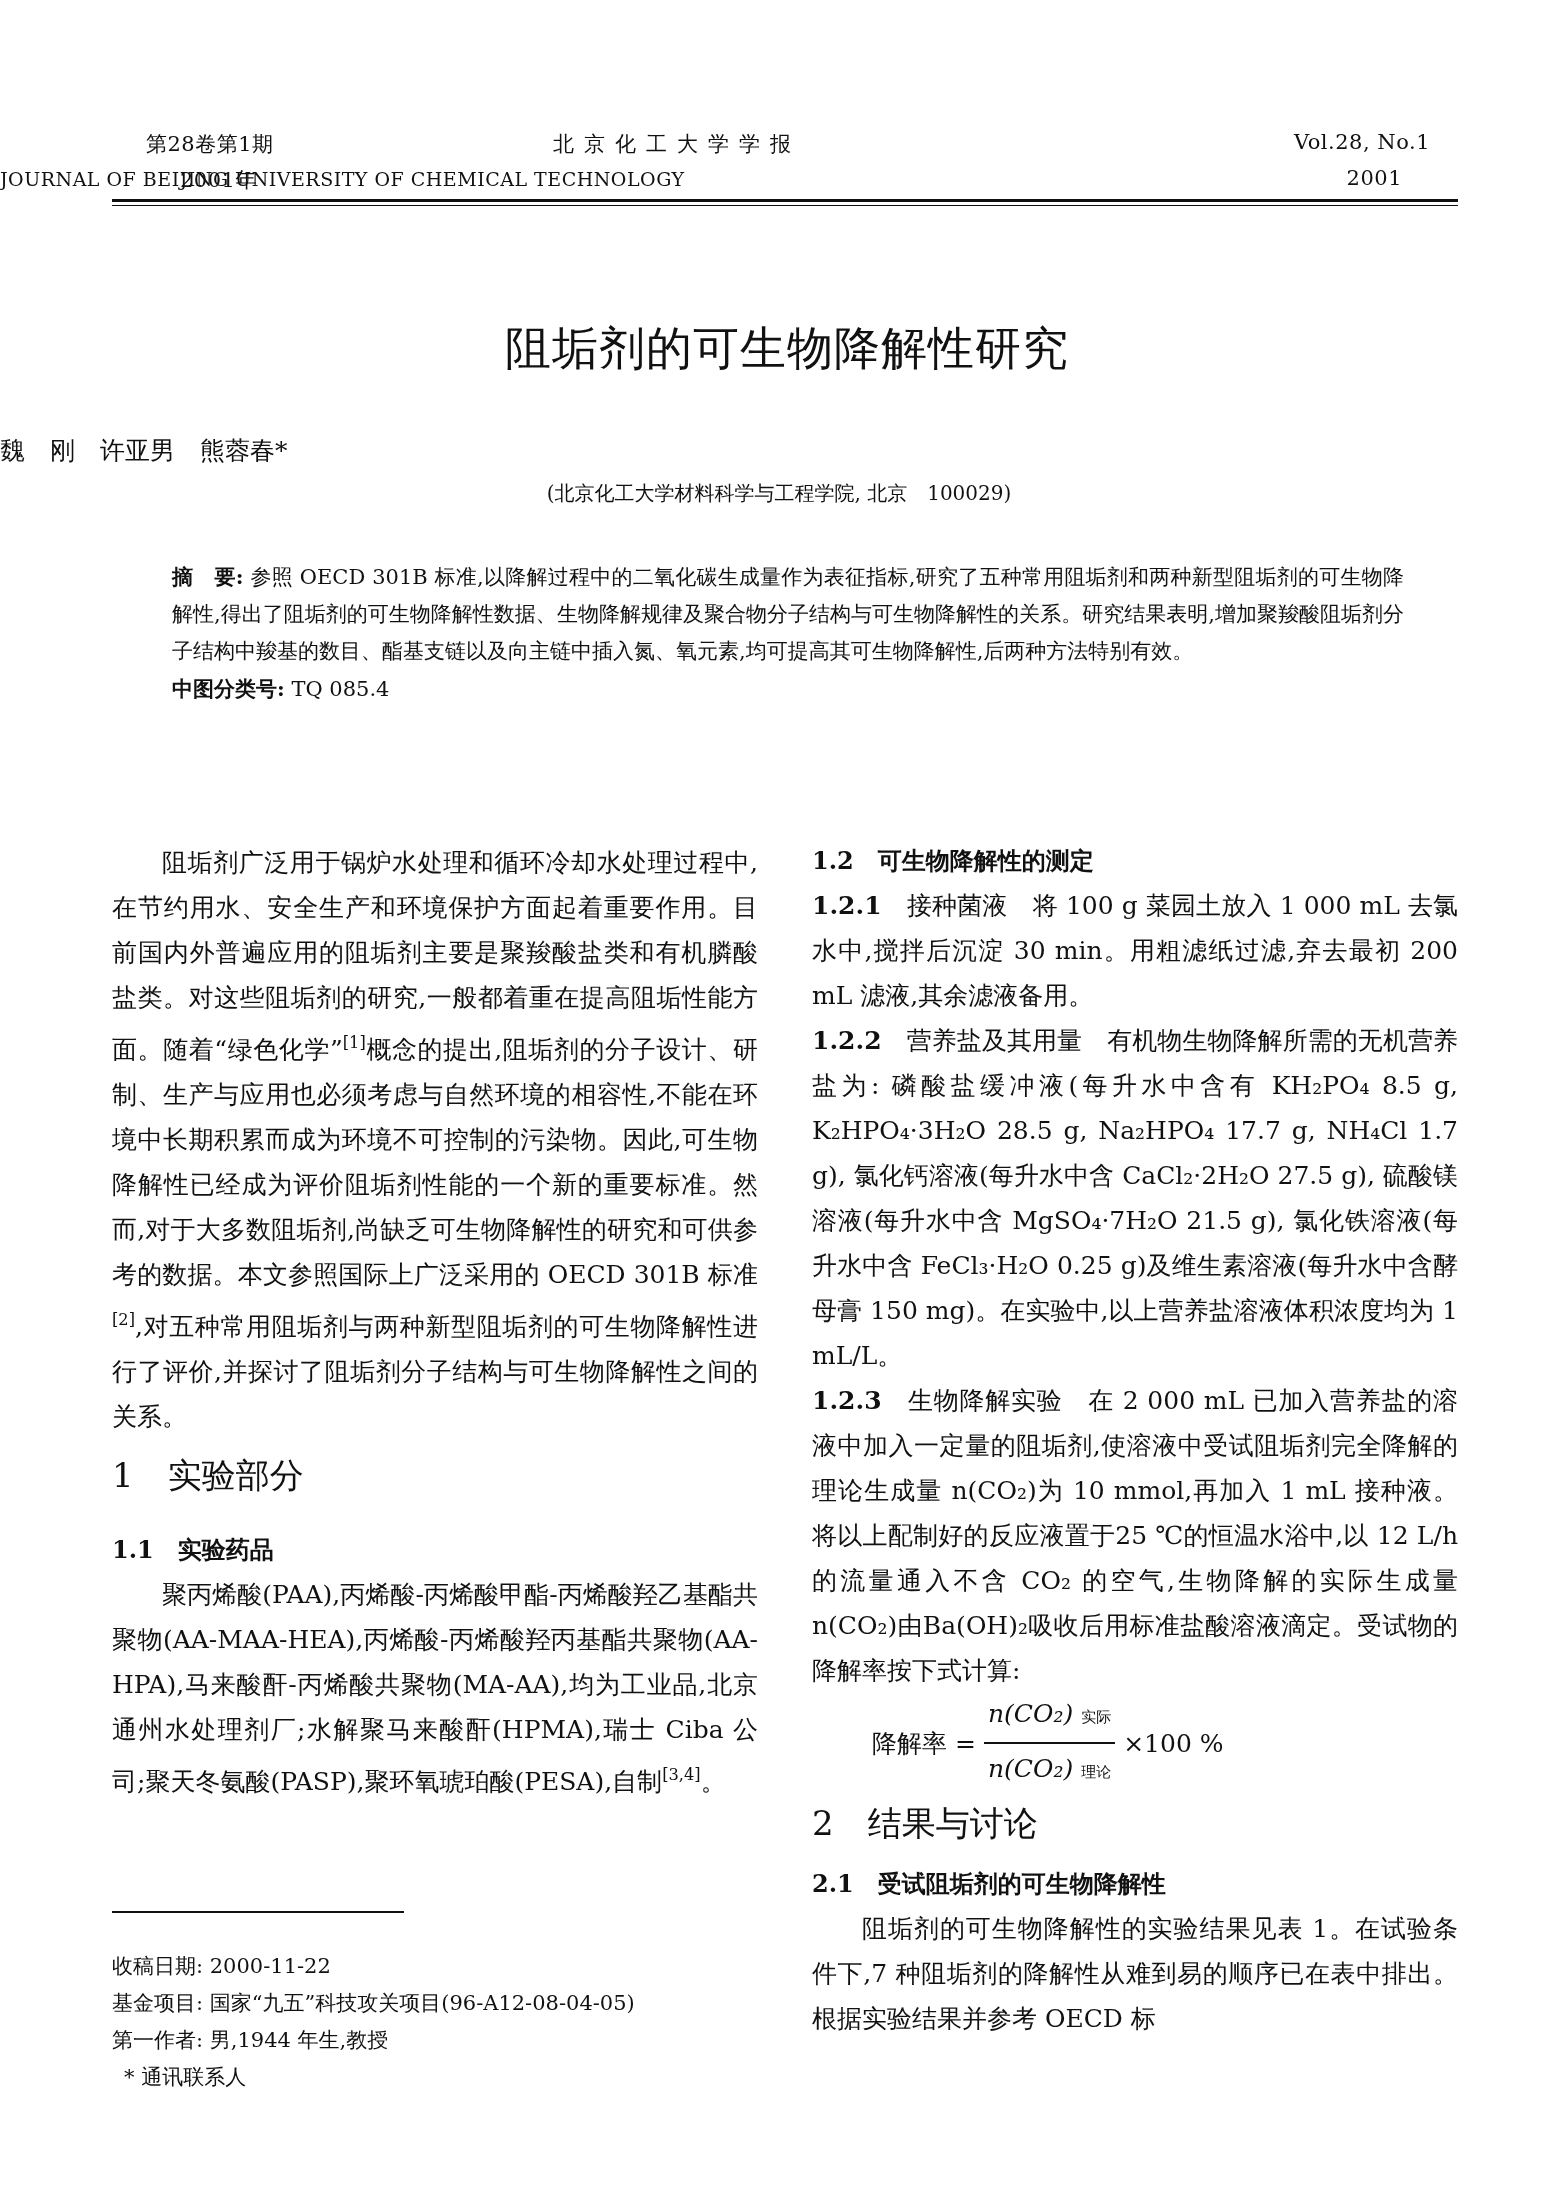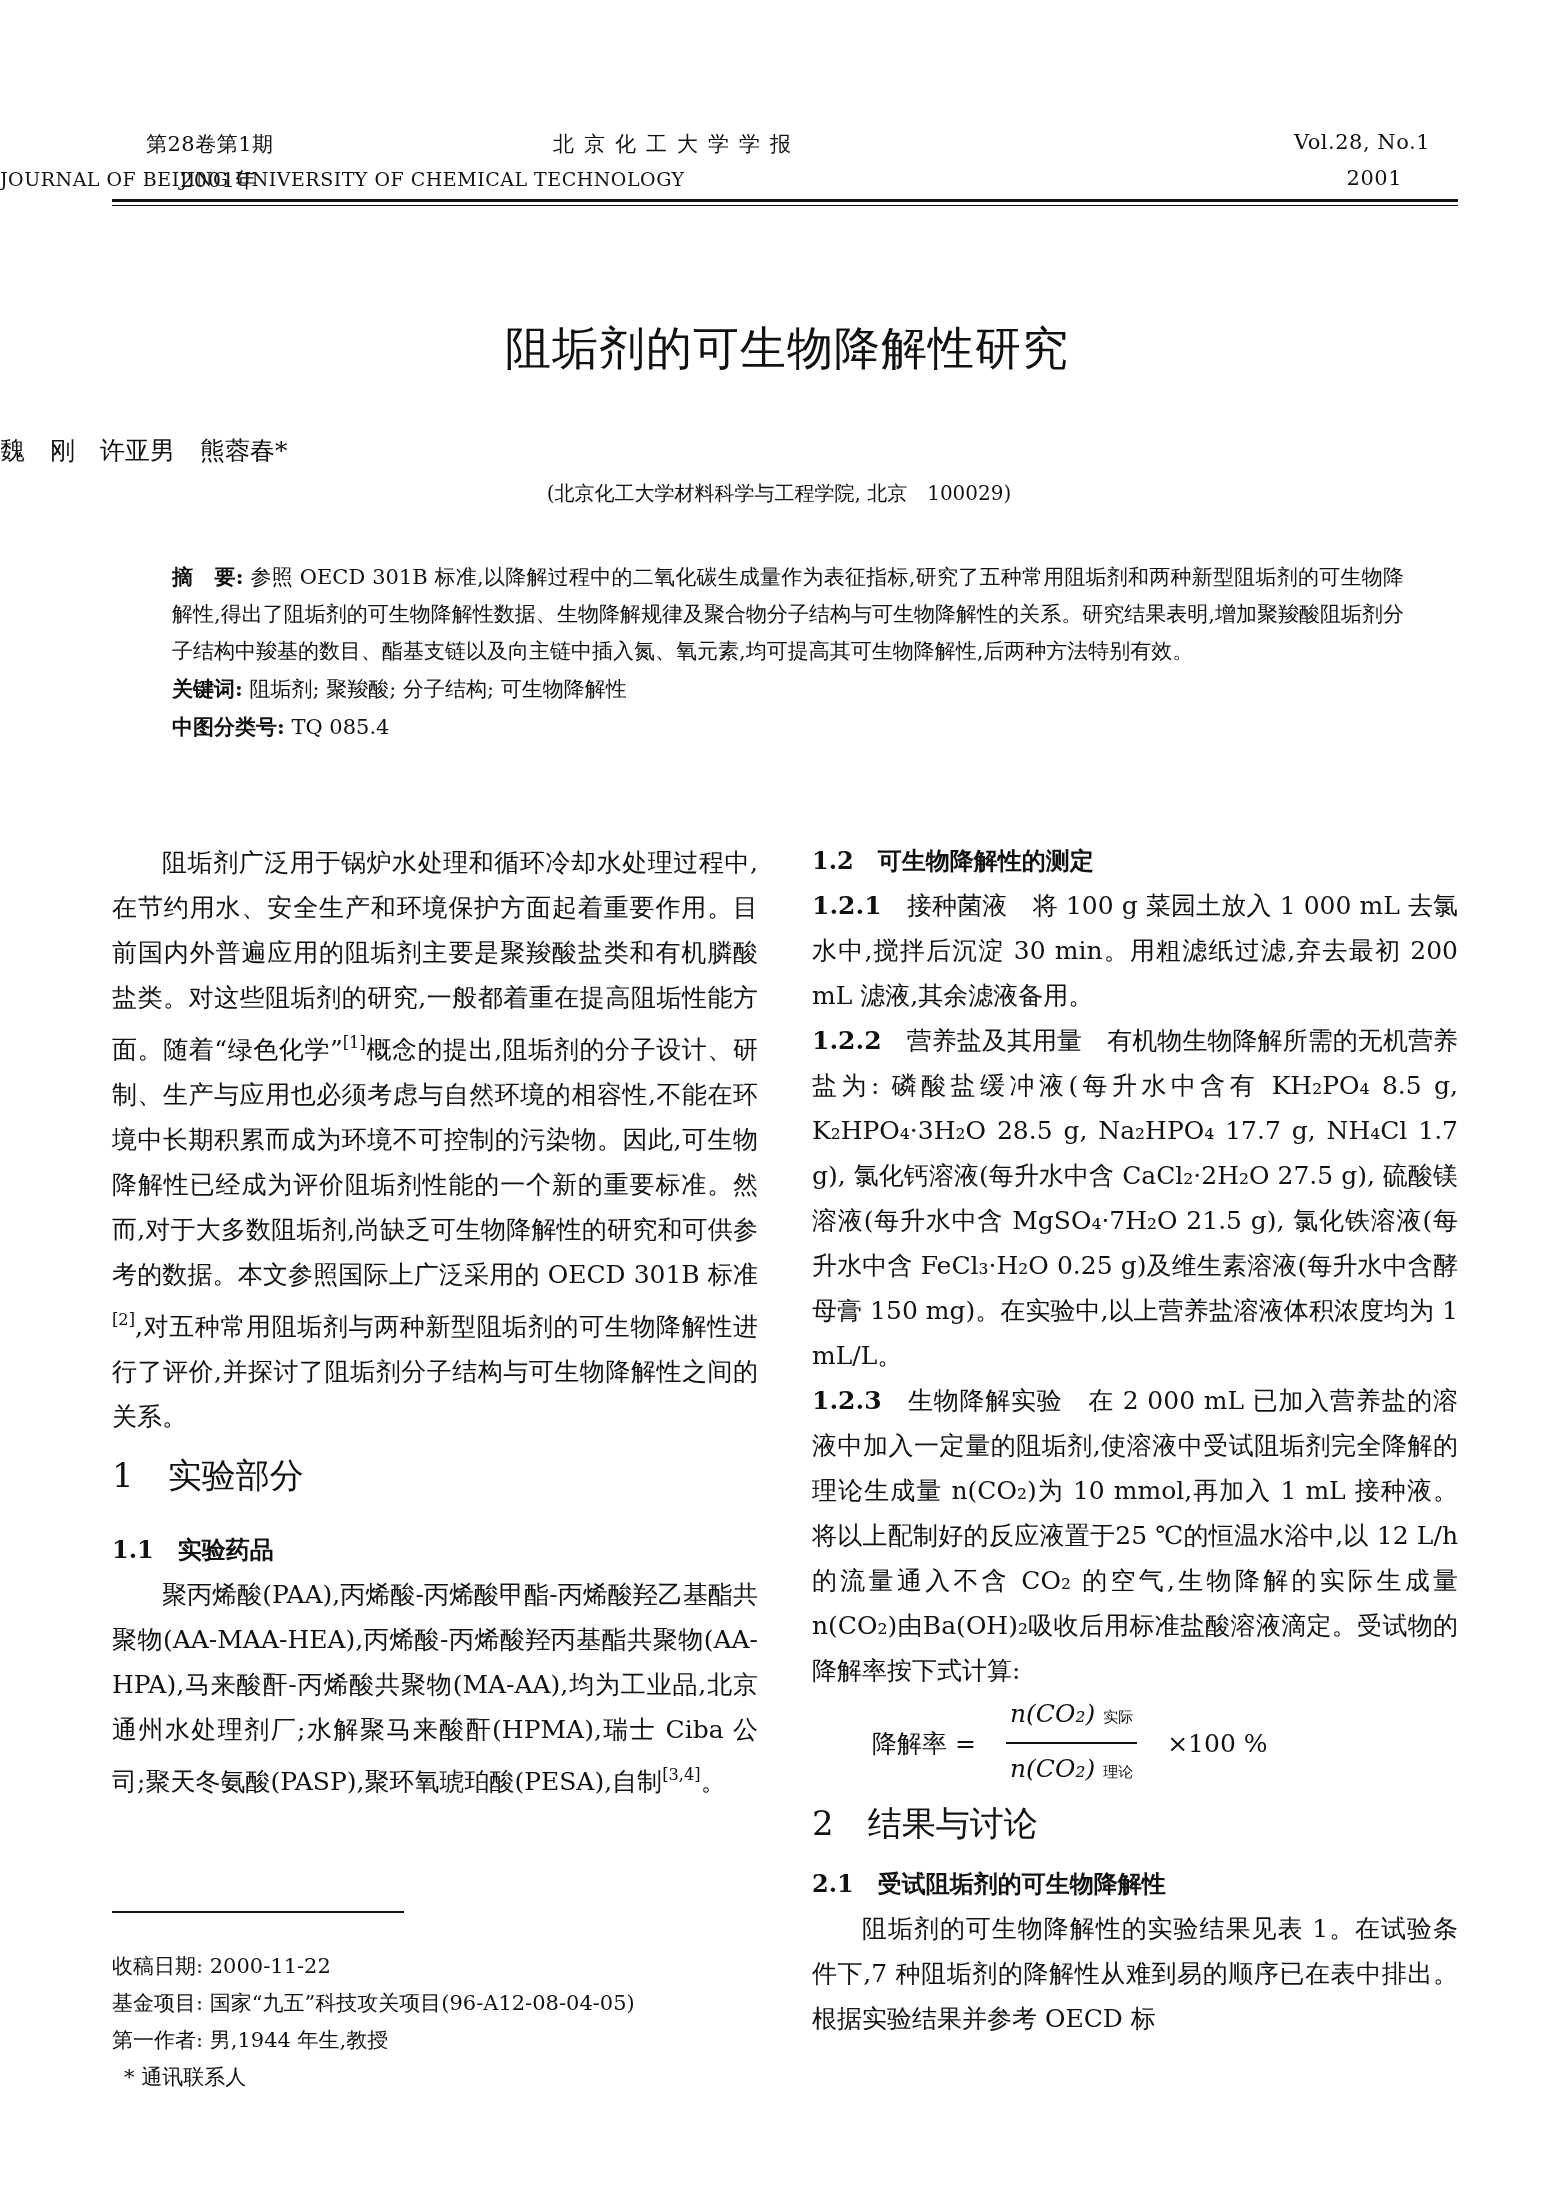--- a/index.html
+++ b/index.html
@@ -20,21 +20,21 @@
   .abstract .lab { font-weight: bold; }
   .col { font-size: 25px; line-height: 45px; }
   .colL { left: 112px; width: 646px; }
   .colR { left: 812px; width: 646px; }
   .p { text-align: justify; }
   .indent { text-indent: 2em; }
   .h1 { font-size: 34px; line-height: 60px; }
   .h2 { font-weight: bold; font-size: 24px; }
   .sup { font-size: 0.65em; vertical-align: 0.6em; }
   .formula { display: flex; align-items: center; margin-left: 60px; height: 100px; font-size: 25px; }
-  .frac { display: inline-flex; flex-direction: column; align-items: center; margin: 0 30px; }
+  .frac { display: inline-flex; flex-direction: column; align-items: center; margin: 0 8px; }
   .frac .num { border-bottom: 2px solid #111; padding: 0 4px 2px; }
   .frac .den { padding: 2px 4px 0; }
   .small { font-size: 15px; }
   .footrule { position: absolute; left: 112px; top: 1911px; width: 292px; height: 2px; background: #111; }
   .foot { left: 112px; width: 700px; font-size: 21px; line-height: 37px; }
 </style>
 </head>
 <body>
 
 <div class="abs hdr" style="left:146px; top:130px;">第28卷第1期</div>
@@ -45,21 +45,20 @@
 <div class="abs hdr" style="right:156px; top:166px;">2001</div>
 <div class="rule-thick" style="top:199px;"></div>
 <div class="rule-thin" style="top:205px;"></div>
 
 <div class="abs title">阻垢剂的可生物降解性研究</div>
 <div class="abs authors">魏　刚　许亚男　熊蓉春*</div>
 <div class="abs affil">(北京化工大学材料科学与工程学院, 北京　100029)</div>
 
 <div class="abs abstract">
   <div class="p"><span class="lab">摘　要:</span><span> 参照 OECD 301B 标准,以降解过程中的二氧化碳生成量作为表征指标,研究了五种常用阻垢剂和两种新型阻垢剂的可生物降解性,得出了阻垢剂的可生物降解性数据、生物降解规律及聚合物分子结构与可生物降解性的关系。研究结果表明,增加聚羧酸阻垢剂分子结构中羧基的数目、酯基支链以及向主链中插入氮、氧元素,均可提高其可生物降解性,后两种方法特别有效。</span></div>
-  <div><span class="lab">关键词:</span><span> 阻垢剂; 聚羧酸; 分子结构; 可生物降解性</span></div>
   <div><span class="lab">中图分类号:</span><span> TQ 085.4</span></div>
 </div>
 
 <div class="abs col colL" style="top:840px;">
   <div class="p indent"><span>阻垢剂广泛用于锅炉水处理和循环冷却水处理过程中,在节约用水、安全生产和环境保护方面起着重要作用。目前国内外普遍应用的阻垢剂主要是聚羧酸盐类和有机膦酸盐类。对这些阻垢剂的研究,一般都着重在提高阻垢性能方面。随着“绿色化学”</span><span class="sup">[1]</span><span>概念的提出,阻垢剂的分子设计、研制、生产与应用也必须考虑与自然环境的相容性,不能在环境中长期积累而成为环境不可控制的污染物。因此,可生物降解性已经成为评价阻垢剂性能的一个新的重要标准。然而,对于大多数阻垢剂,尚缺乏可生物降解性的研究和可供参考的数据。本文参照国际上广泛采用的 OECD 301B 标准</span><span class="sup">[2]</span><span>,对五种常用阻垢剂与两种新型阻垢剂的可生物降解性进行了评价,并探讨了阻垢剂分子结构与可生物降解性之间的关系。</span></div>
   <div class="h1" style="margin-top:6px;">1　实验部分</div>
   <div class="h2" style="margin-top:22px;">1.1　实验药品</div>
   <div class="p indent"><span>聚丙烯酸(PAA),丙烯酸-丙烯酸甲酯-丙烯酸羟乙基酯共聚物(AA-MAA-HEA),丙烯酸-丙烯酸羟丙基酯共聚物(AA-HPA),马来酸酐-丙烯酸共聚物(MA-AA),均为工业品,北京通州水处理剂厂;水解聚马来酸酐(HPMA),瑞士 Ciba 公司;聚天冬氨酸(PASP),聚环氧琥珀酸(PESA),自制</span><span class="sup">[3,4]</span><span>。</span></div>
 </div>
 

